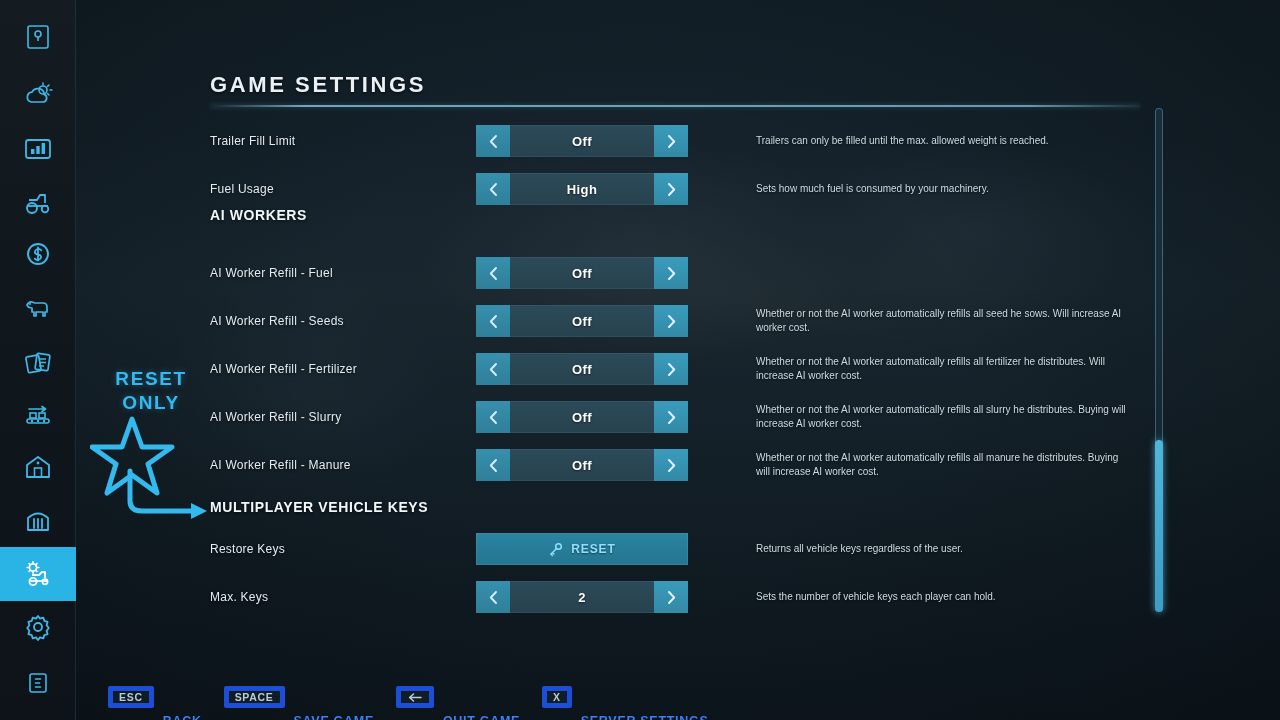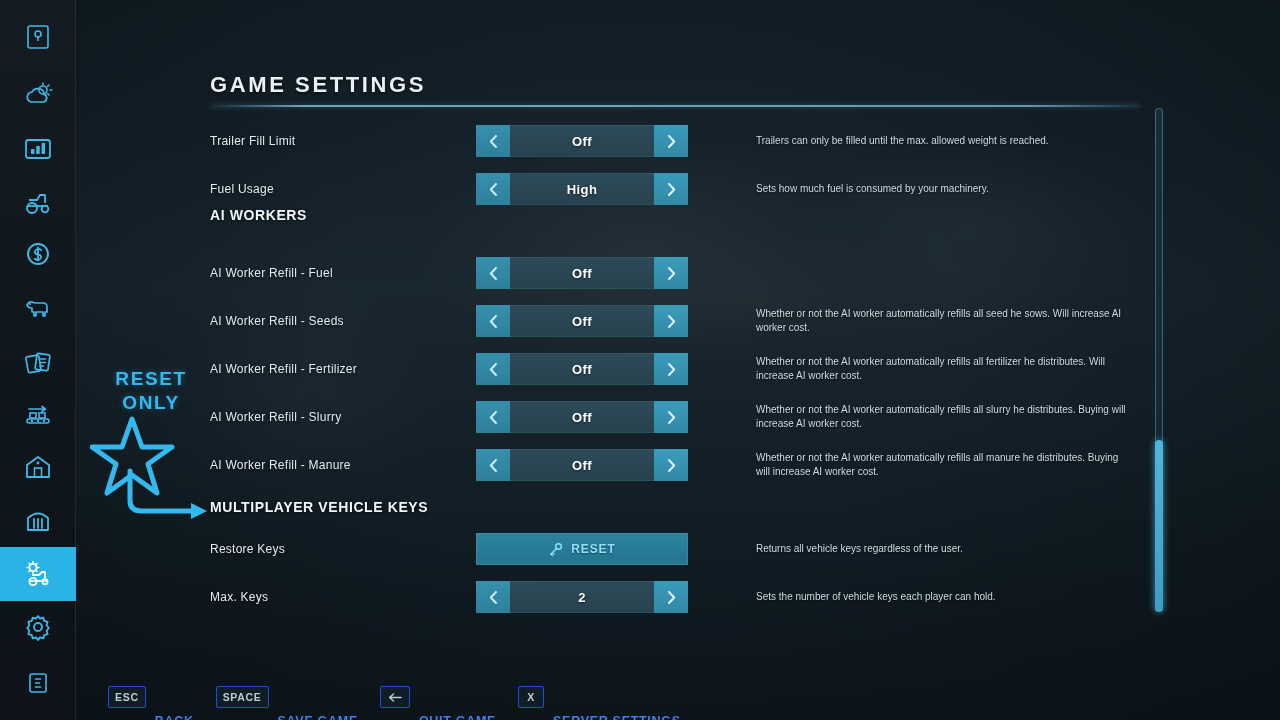--- a/index.html
+++ b/index.html
@@ -159,21 +159,21 @@
     text-shadow: 0 0 6px rgba(40,160,215,0.45);
   }
   .anno-svg { position: absolute; left: 90px; top: 415px; }
 
   
   .hints { position: absolute; left: 108px; top: 666px; display: flex; align-items: center; gap: 22px; z-index: 7; }
   .hint { display: flex; align-items: center; gap: 9px; }
   .hint-key {
     min-width: 26px; height: 22px; padding: 0 6px;
     display: flex; align-items: center; justify-content: center;
-    border: 1px solid #1d4ed8;
+    border: 5px solid #1d4ed8;
     border-radius: 2px;
     font-size: 10.5px; font-weight: 700; letter-spacing: 0.7px;
     color: #b9cdd8;
     background: rgba(20,38,48,0.5);
   }
   .hint-key svg { display:block; }
   .hint-label {
     font-size: 12.5px; font-weight: 700; letter-spacing: 0.7px;
     color: #3b82f6;
     text-shadow: 0 1px 2px rgba(0,0,0,0.5);

